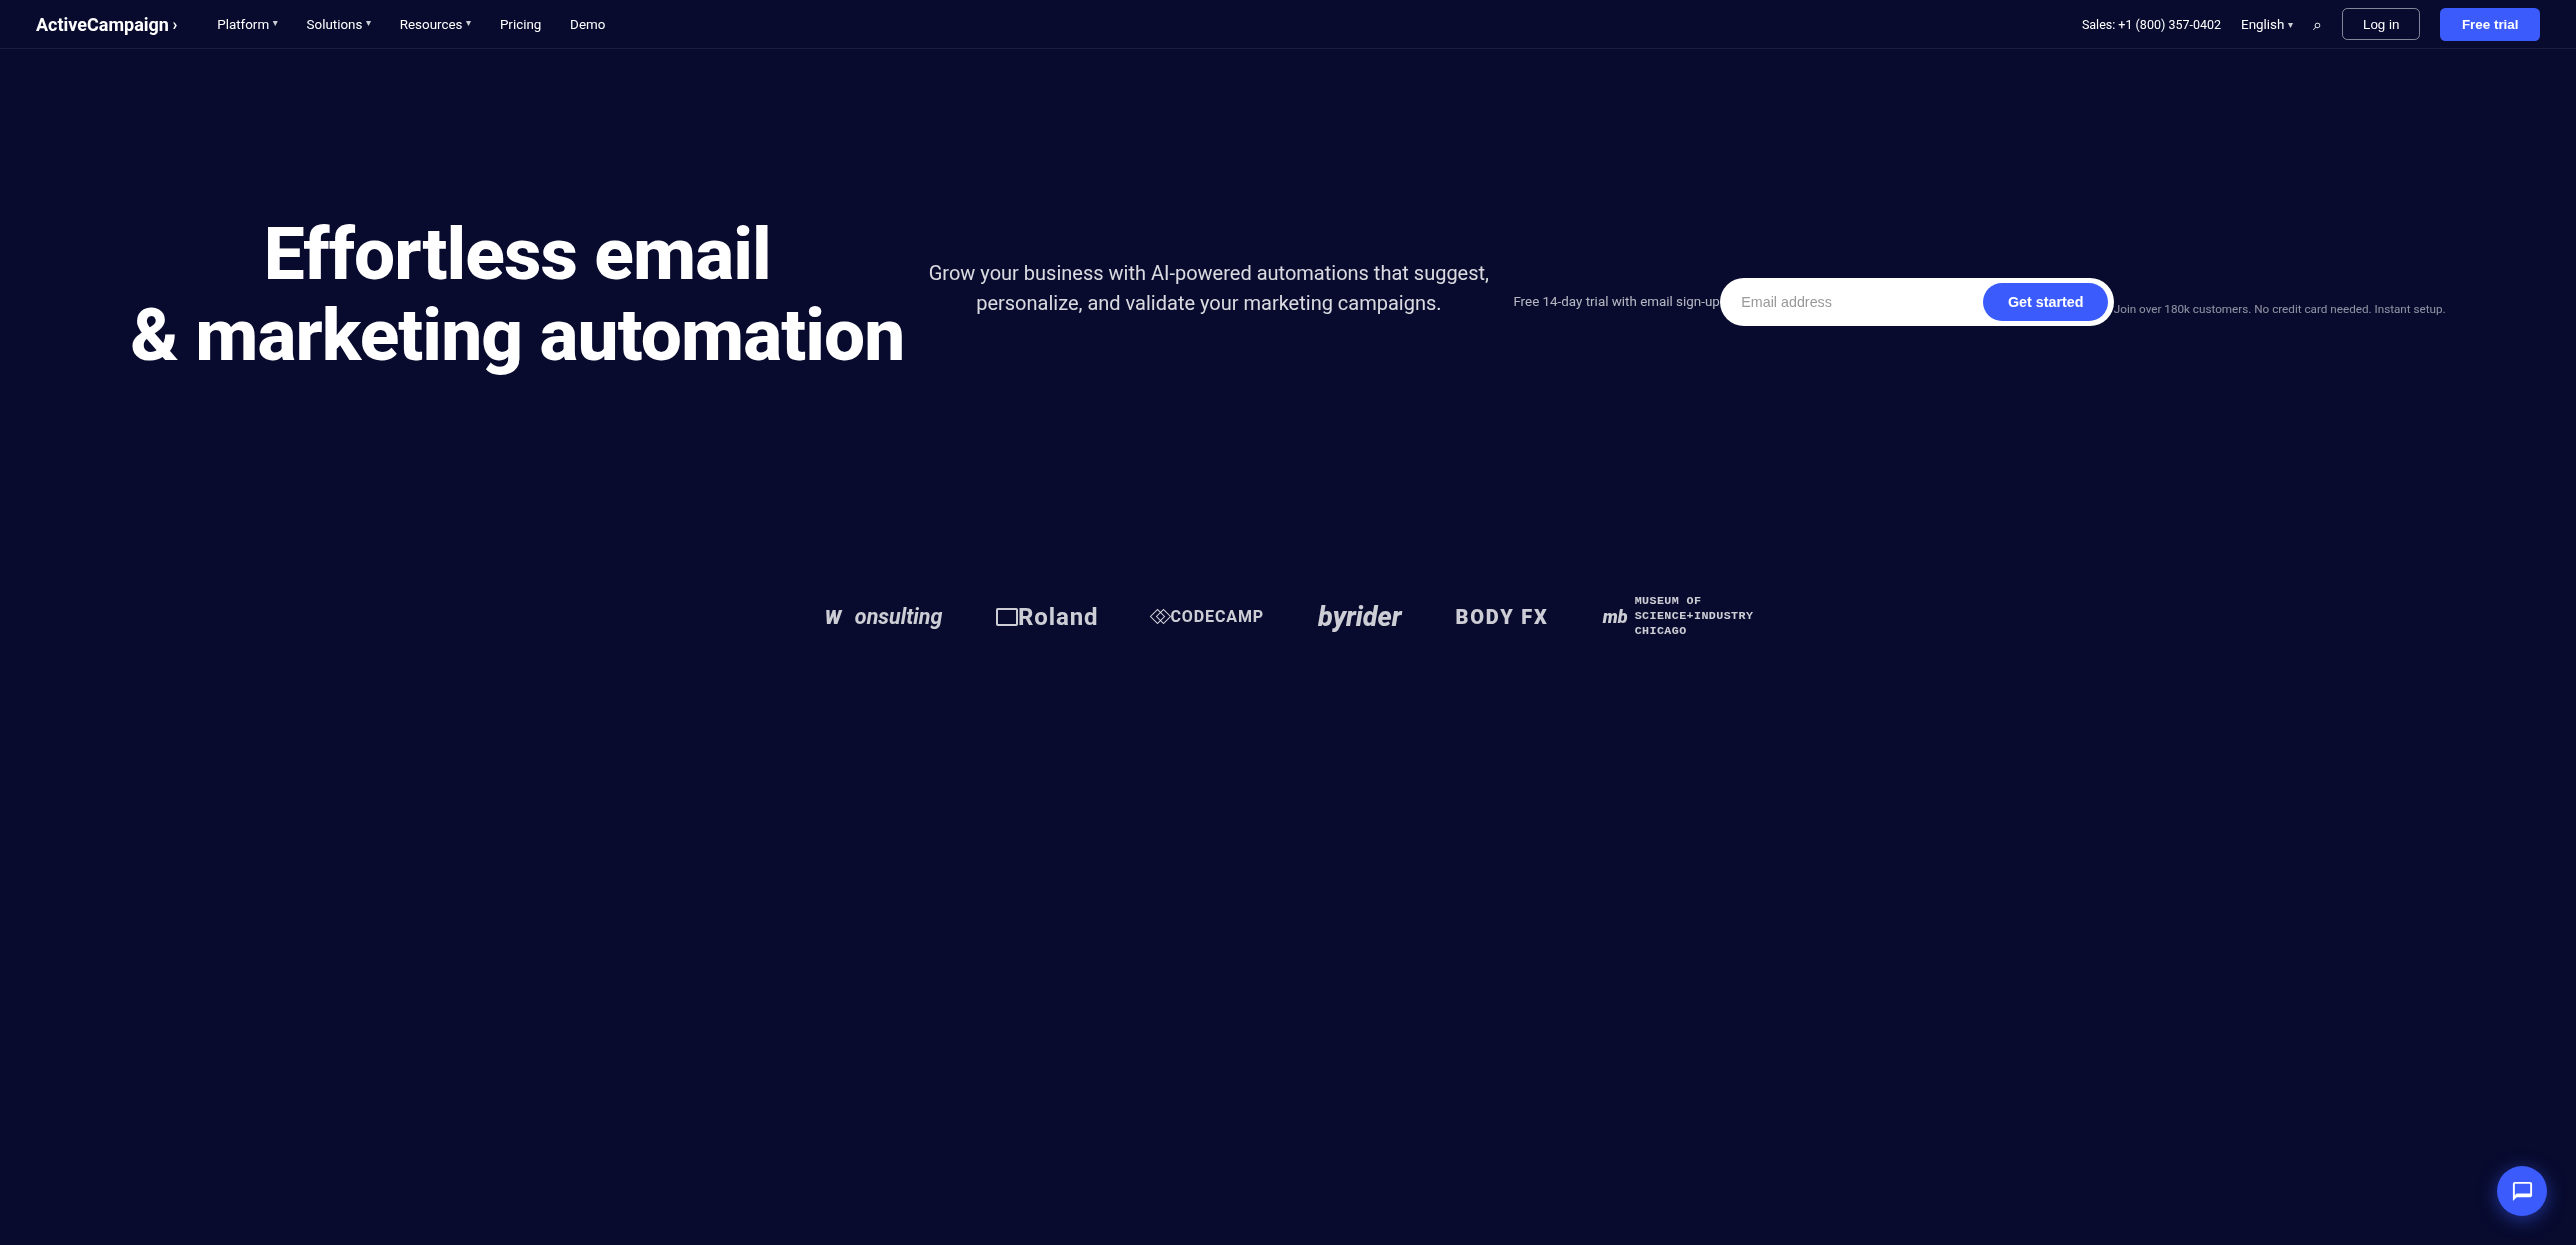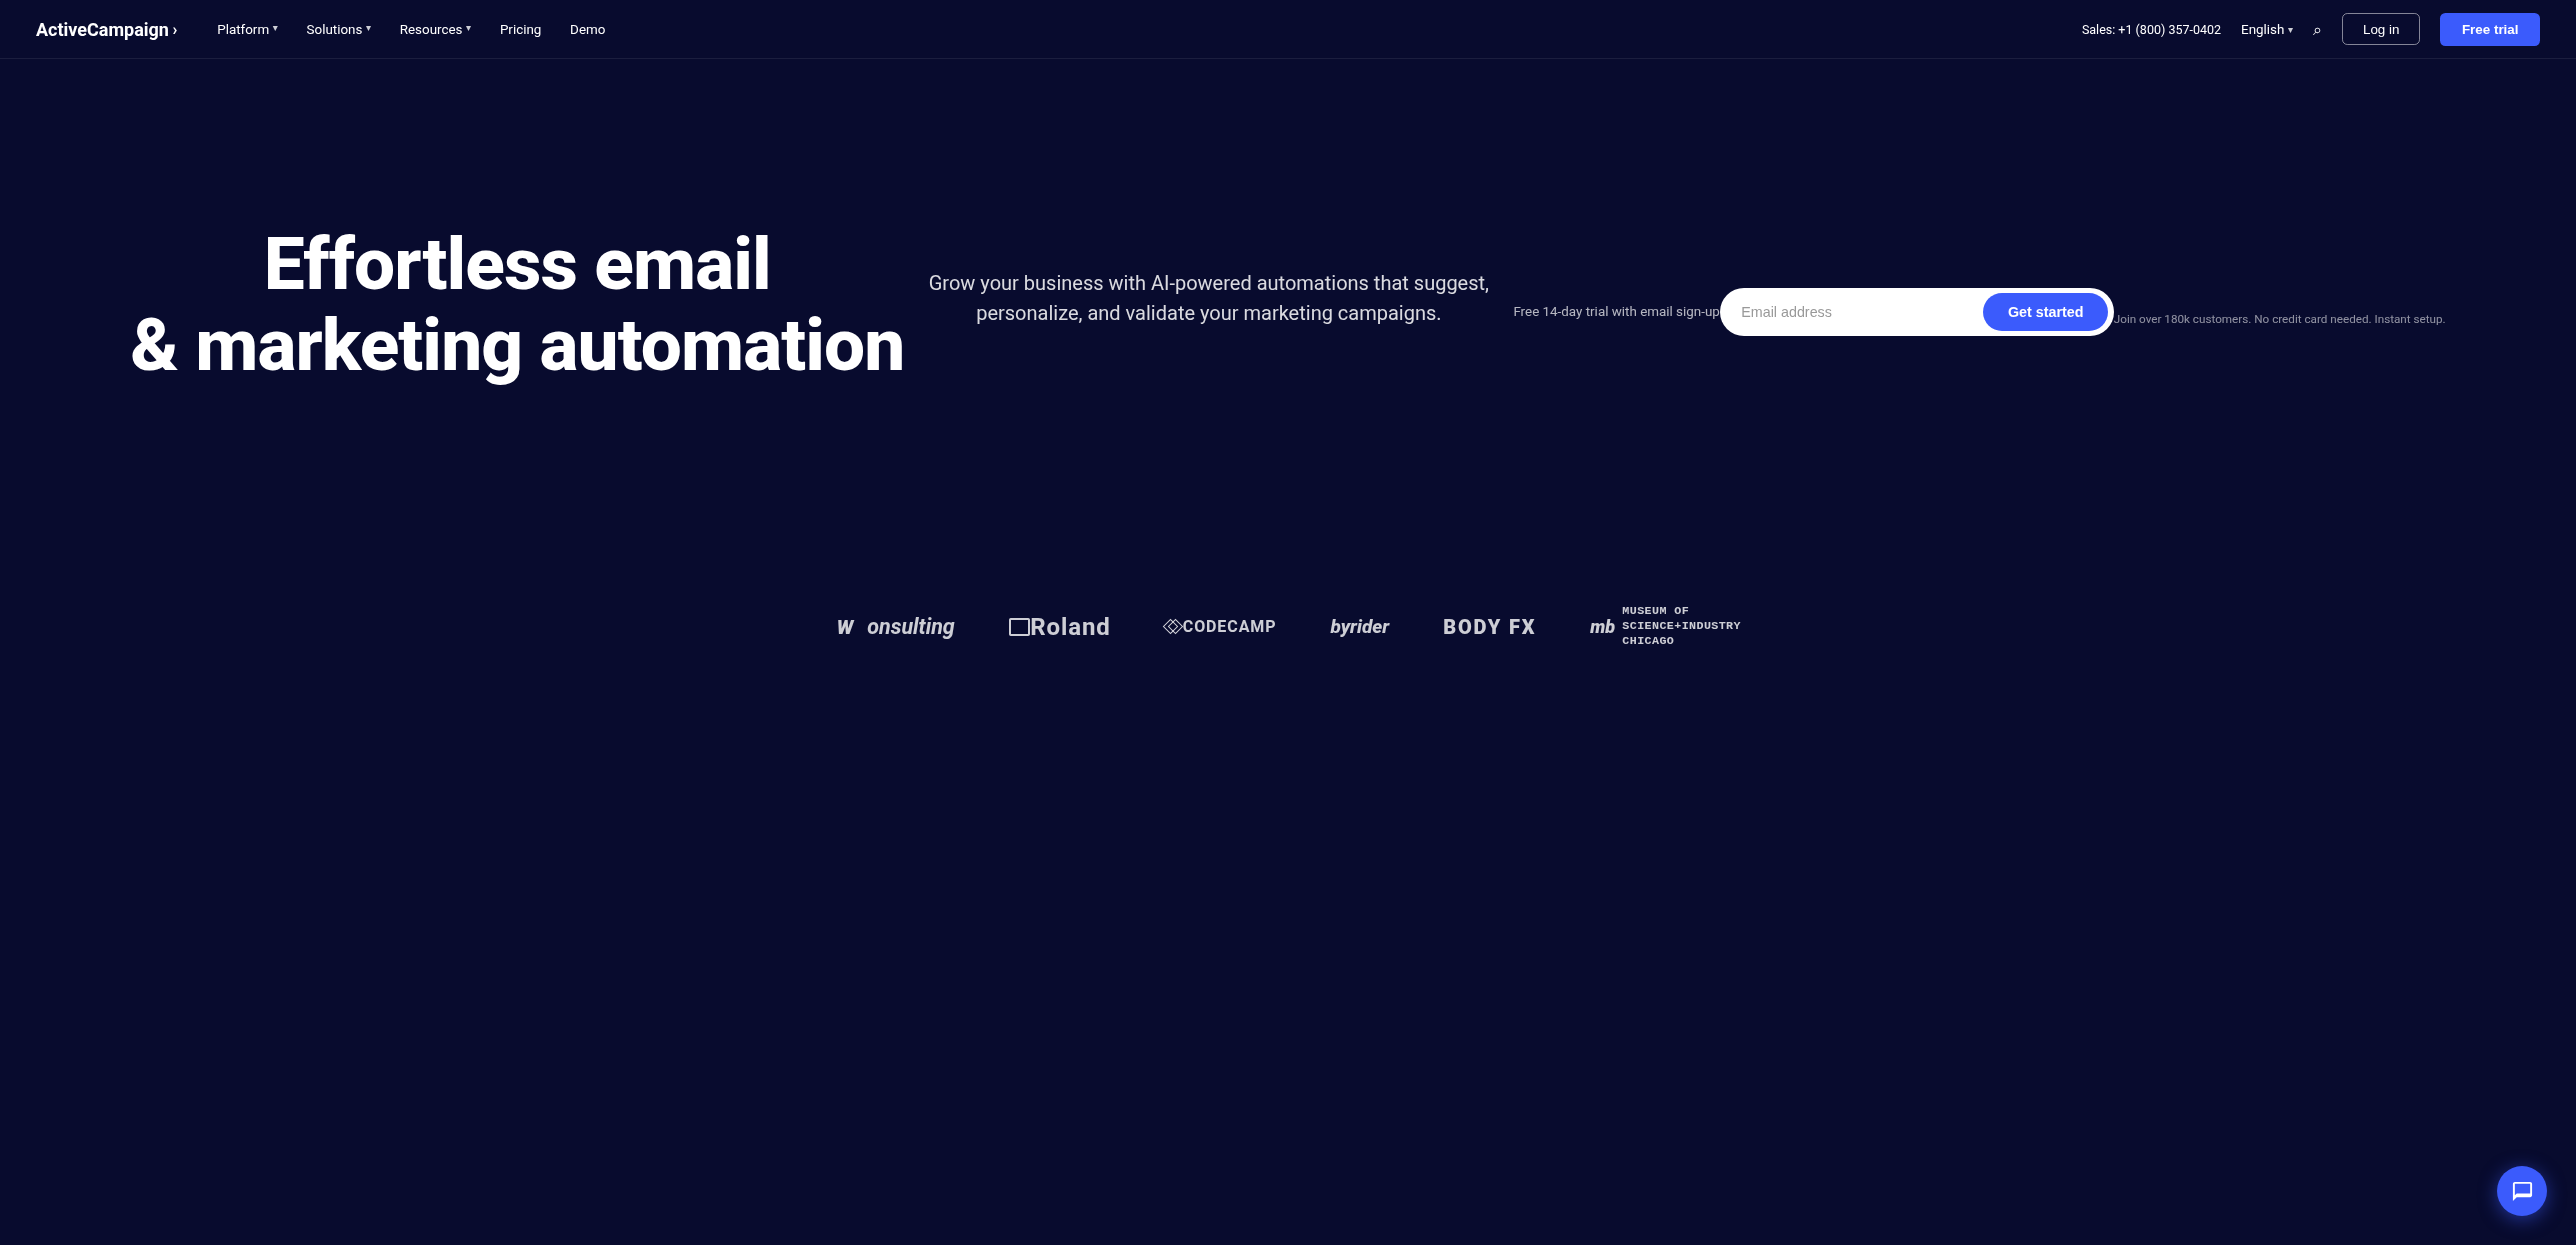--- a/index.html
+++ b/index.html
@@ -11,21 +11,21 @@
       min-height: 100vh;
       overflow-x: hidden;
     }
 
     
     nav {
       display: flex;
       align-items: center;
       justify-content: space-between;
       padding: 0 36px;
-      height: 59px;
+      height: 49px;
       background-color: #080b2e;
       border-bottom: 0.9px solid rgba(255,255,255,0.08);
       position: sticky;
       top: 0;
       z-index: 100;
     }
 
     .nav-left {
       display: flex;
       align-items: center;
@@ -243,21 +243,21 @@
       align-items: flex-start;
       gap: 2px;
       font-size: 16px;
       font-weight: 700;
       color: rgba(255,255,255,0.8);
       letter-spacing: 0.9px;
       text-transform: uppercase;
     }
 
     .logo-byrider {
-      font-size: 19px;
+      font-size: 27px;
       font-weight: 800;
       color: rgba(255,255,255,0.8);
       font-style: italic;
     }
 
     .logo-bodyfx {
       font-size: 20px;
       font-weight: 900;
       color: rgba(255,255,255,0.8);
       letter-spacing: 1.8px;

